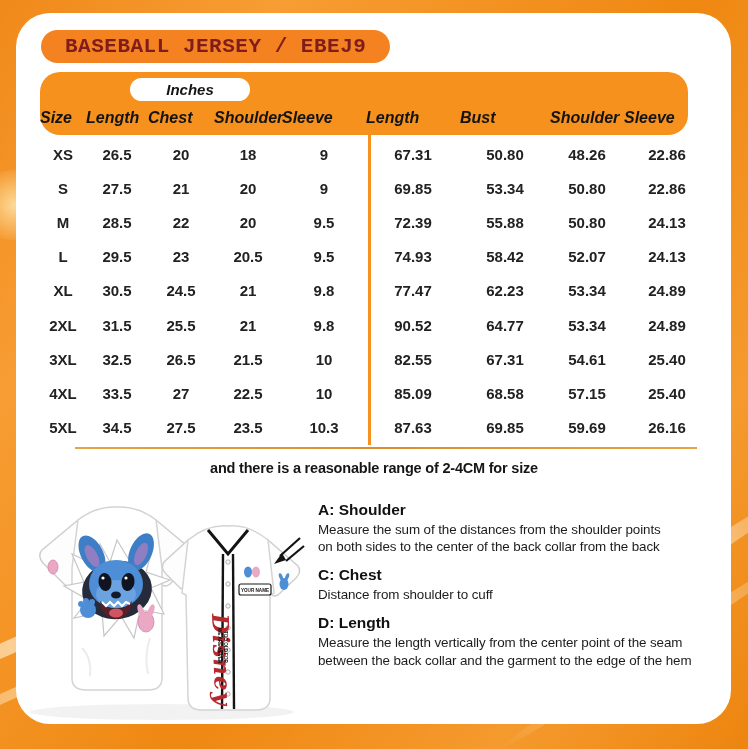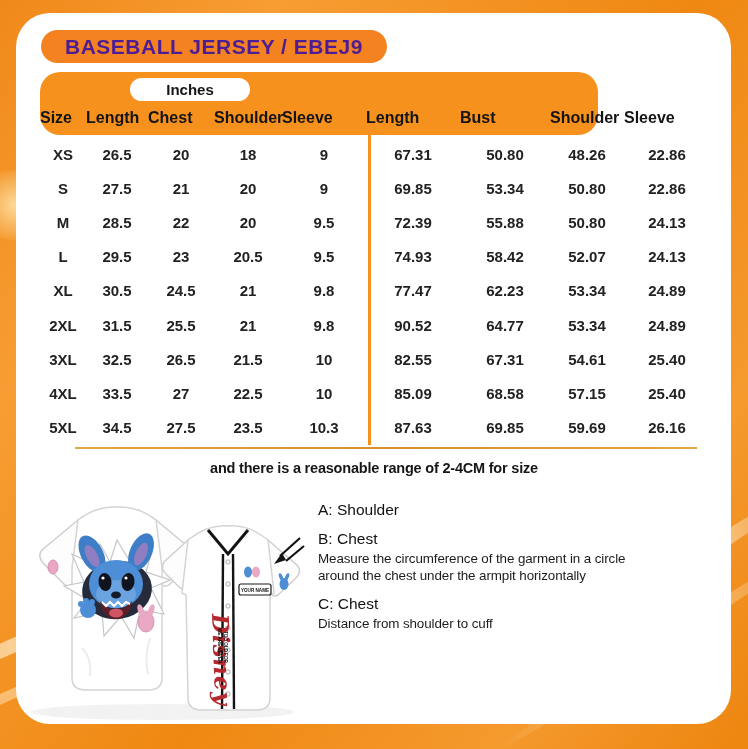--- a/index.html
+++ b/index.html
@@ -15,23 +15,23 @@
       background:linear-gradient(90deg,rgba(255,255,255,0),rgba(255,240,210,.65),rgba(255,255,255,0));}
   .s4{left:-190px;top:690px;width:400px;height:10px;transform:rotate(-24deg);
       background:linear-gradient(90deg,rgba(255,255,255,0),rgba(255,233,196,.5),rgba(255,255,255,0));}
   .s5{left:-30px;top:170px;width:90px;height:70px;border-radius:50%;
       background:radial-gradient(circle,rgba(255,236,180,.8),rgba(255,236,180,0) 70%);}
 
   .card{position:absolute;left:16px;top:13px;width:715px;height:711px;background:#ffffff;border-radius:34px;}
 
   .badge{position:absolute;left:41px;top:30px;height:33px;padding:0 24px;background:#f58220;border-radius:17px;
          display:flex;align-items:center;}
-  .badge span{font-family:Liberation Sans, sans-serif;font-weight:bold;color:#4c1d95;font-size:21px;letter-spacing:.5px;}
-
-  .band{position:absolute;left:40px;top:72px;width:558px;height:63px;background:#f6911e;border-radius:20px;}
+  .badge span{font-family:Liberation Mono, monospace;font-weight:bold;color:#7f1d1d;font-size:21px;letter-spacing:.5px;}
+
+  .band{position:absolute;left:40px;top:72px;width:648px;height:63px;background:#f6911e;border-radius:20px;font-style:italic;}
   .pill{position:absolute;top:6px;height:23px;background:#ffffff;border-radius:12px;
         display:flex;align-items:center;justify-content:center;font-weight:bold;font-size:15px;color:#151515;}
   .pill.inches{left:90px;width:120px;}
   .pill.cm{left:445px;width:124px;}
 
   .cols{display:grid;grid-template-columns:46px 62px 66px 68px 84px 94px 90px 74px 86px;align-items:center;}
   .band .cols{position:absolute;left:0;top:33px;width:670px;height:26px;}
   .hcell{text-align:left;font-weight:bold;font-size:16px;color:#141414;}
 
   .tbody{position:absolute;left:40px;top:137px;width:670px;height:308px;}
@@ -42,21 +42,21 @@
   .hr-amber{position:absolute;left:75px;top:447px;width:622px;height:2px;
             background:linear-gradient(90deg,#e3a545,#d98f2b,#e3a545);}
 
   .reminder{position:absolute;left:24px;top:458px;width:700px;text-align:center;
             font-weight:bold;font-size:14.5px;line-height:1.4;color:#161616;letter-spacing:-0.2px;}
 
   .jersey-wrap{position:absolute;left:12px;top:498px;width:302px;height:230px;}
 
   .guide{position:absolute;left:318px;top:501px;width:406px;}
   .g-item{margin-bottom:11px;}
-  .g-title{font-weight:normal;font-size:15.5px;color:#111111;margin-bottom:2px;}
+  .g-title{font-weight:bold;font-size:15.5px;color:#111111;margin-bottom:2px;}
   .g-desc{font-size:13.4px;color:#1c1c1c;line-height:1.28;white-space:pre-line;letter-spacing:-0.1px;}
 </style>
 </head>
 <body>
 
 <div class="stage">
   <div class="streak s1"></div>
   <div class="streak s2"></div>
   <div class="streak s3"></div>
   <div class="streak s4"></div>
@@ -282,24 +282,26 @@
         <text transform="translate(200,116) rotate(88)" font-family="DejaVu Serif, serif" font-style="italic" font-weight="bold" font-size="23" letter-spacing="1" fill="#b5282e">Disney</text>
         <text transform="translate(206,130) rotate(90)" font-size="4.6" font-weight="bold" fill="#111111" font-family="Liberation Sans, sans-serif">WE ARE NEVER</text>
         <text transform="translate(212,133) rotate(90)" font-size="4.6" font-weight="bold" fill="#111111" font-family="Liberation Sans, sans-serif">TOO OLD FOR</text>
       </g>
     </svg>
   </div>
 
   <div class="guide">
     <div class="g-item">
       <div class="g-title">A: Shoulder</div>
-    </div>
-    <div class="g-item">
-      <div class="g-title">B: Chest</div>
-      <div class="g-desc">Measure the circumference of the garment in a circle
-around the chest under the armpit horizontally</div>
+      <div class="g-desc">Measure the sum of the distances from the shoulder points
+on both sides to the center of the back collar from the back</div>
     </div>
     <div class="g-item">
       <div class="g-title">C: Chest</div>
       <div class="g-desc">Distance from shoulder to cuff</div>
     </div>
+    <div class="g-item">
+      <div class="g-title">D: Length</div>
+      <div class="g-desc">Measure the length vertically from the center point of the seam
+between the back collar and the garment to the edge of the hem</div>
+    </div>
   </div>
 </div>
 
 </body></html>

